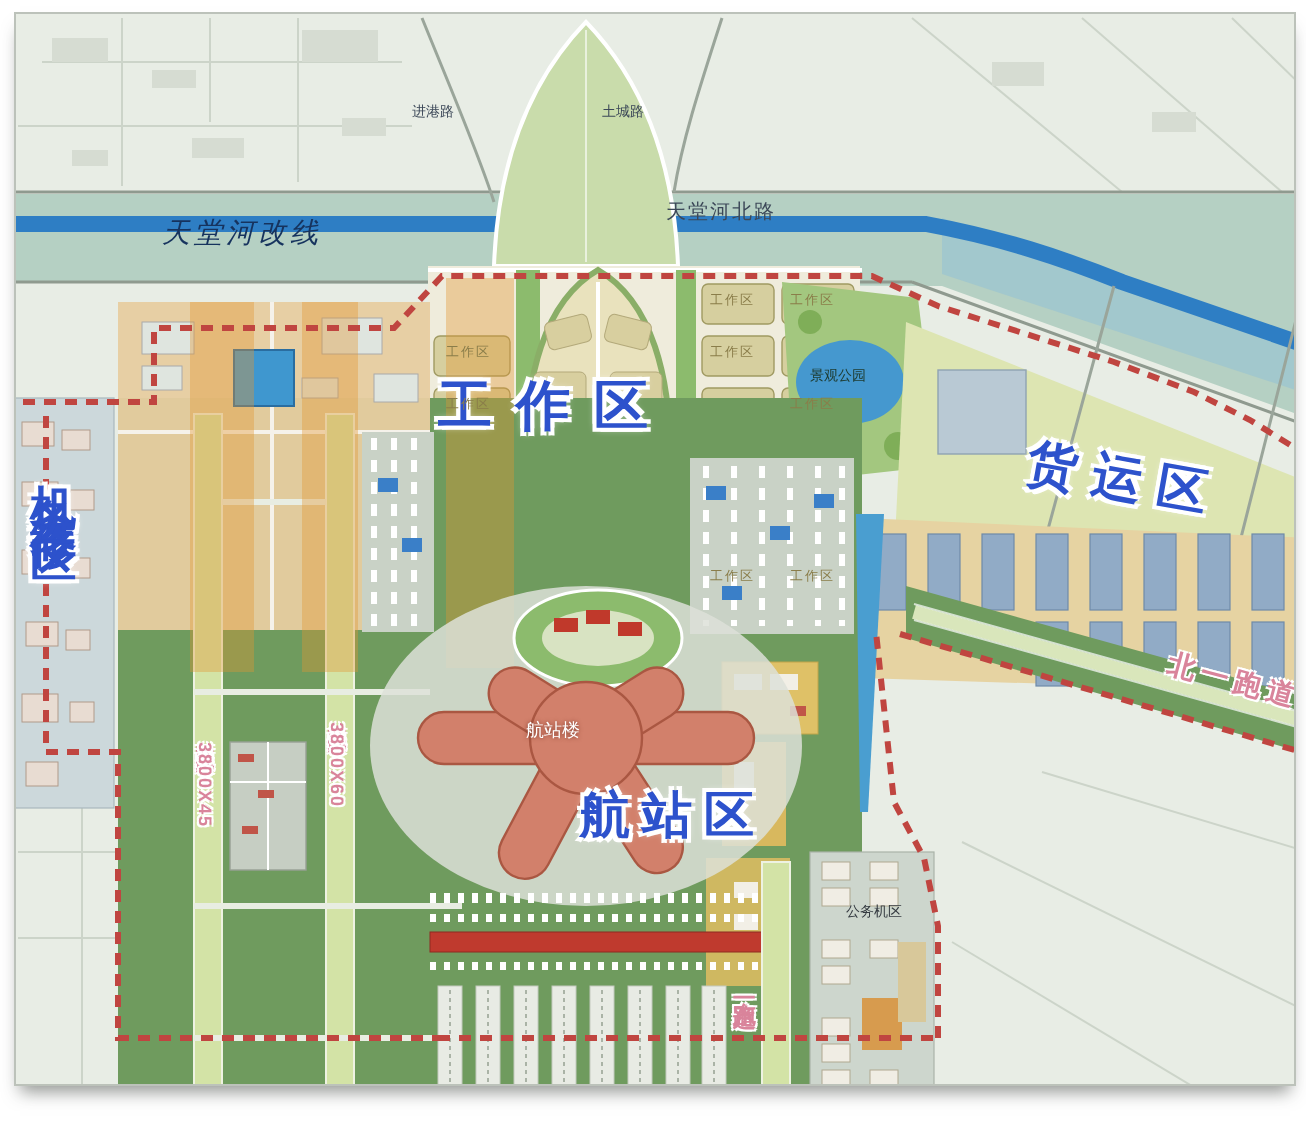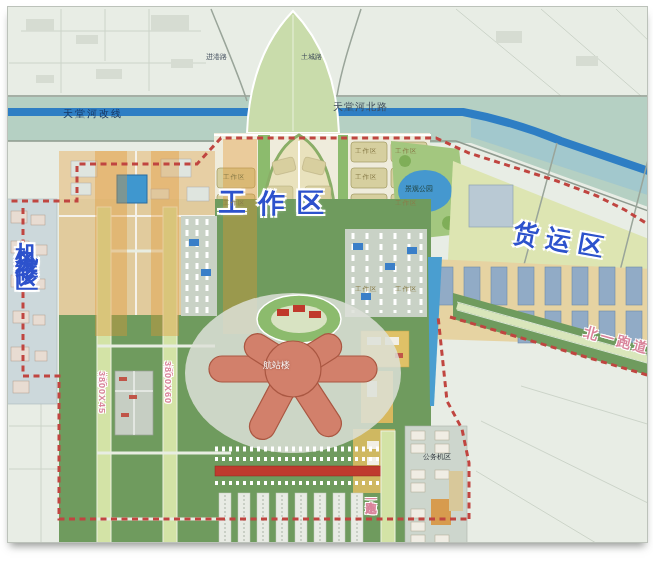--- a/index.html
+++ b/index.html
@@ -292,40 +292,41 @@
       <path d="M218,518 L468,518"></path>
       <path d="M468,518 V462 L461,428 L446,400 L437,315"></path>
       <path d="M449,316 L653,376"></path>
     </g>
   </svg>
 
   <div class="lbl zone" style="left:218px;top:188px;font-size:27px;letter-spacing:12px;">工作区</div>
 
   <div class="lbl zone" style="left:512px;top:226px;font-size:25px;letter-spacing:8px;transform:rotate(10deg);">货运区</div>
 
+  <div class="lbl zone" style="left:289px;top:394px;font-size:25px;letter-spacing:6px;">航站区</div>
 
   <div class="lbl zone v" style="left:14px;top:222px;font-size:23px;letter-spacing:7px;height:170px;">机务维修区</div>
 
   <div class="lbl terml" style="left:262px;top:360px;width:60px;text-align:left;">航站楼</div>
 
   <div class="lbl rwy v" style="left:96px;top:366px;font-size:9px;height:145px;letter-spacing:1px;">西一跑道3800X45</div>
 
   <div class="lbl rwy v" style="left:162px;top:356px;font-size:9px;height:145px;letter-spacing:1px;">西二跑道3800X60</div>
 
   <div class="lbl rwy" style="left:582px;top:332px;font-size:14px;letter-spacing:3px;transform:rotate(15deg);">北一跑道</div>
 
   <div class="lbl rwy v" style="left:364px;top:490px;font-size:11.5px;height:72px;letter-spacing:1px;">东一跑道</div>
 
   <div class="lbl road" style="left:332px;top:101px;font-size:10px;letter-spacing:1px;">天堂河北路</div>
 
   <div class="lbl road" style="left:205px;top:52px;font-size:7px;">进港路</div>
 
   <div class="lbl road" style="left:300px;top:52px;font-size:7px;">土城路</div>
 
-  <div class="lbl" style="left:62px;top:108px;font-size:10px;letter-spacing:2px;color:#16335e;">天堂河改线</div>
+  <div class="lbl" style="left:80px;top:108px;font-size:14px;letter-spacing:2px;color:#16335e;font-style:italic;">天堂河改线</div>
 
   <div class="lbl" style="left:404px;top:184px;font-size:7px;color:#1d3a2e;">景观公园</div>
 
   <div class="lbl" style="left:422px;top:452px;font-size:7px;color:#343a40;">公务机区</div>
 
   <div class="lbl tiny" style="left:222px;top:173px;">工作区</div>
   <div class="lbl tiny" style="left:222px;top:199px;">工作区</div>
   <div class="lbl tiny" style="left:354px;top:147px;">工作区</div>
   <div class="lbl tiny" style="left:394px;top:147px;">工作区</div>
   <div class="lbl tiny" style="left:354px;top:173px;">工作区</div>

